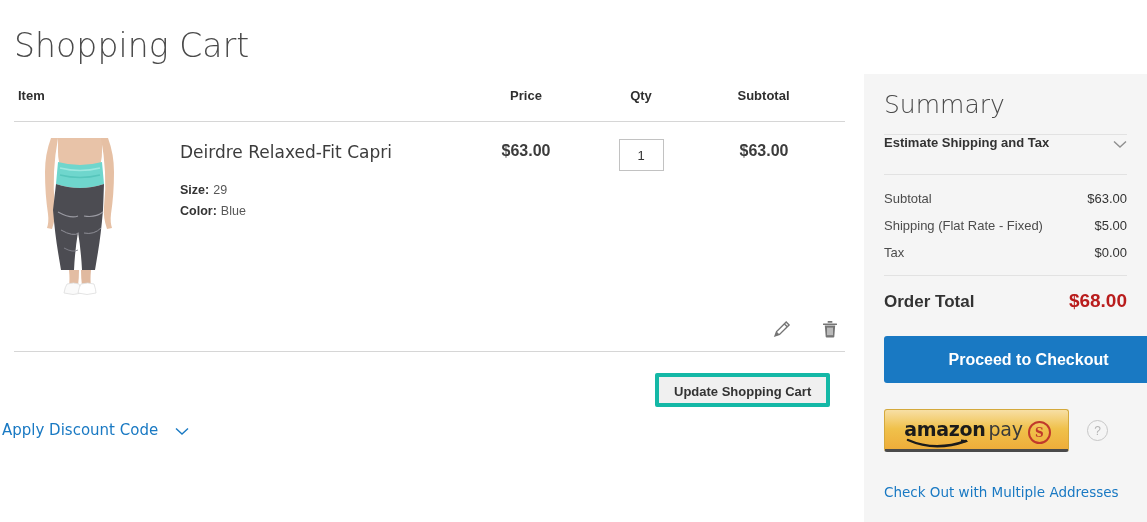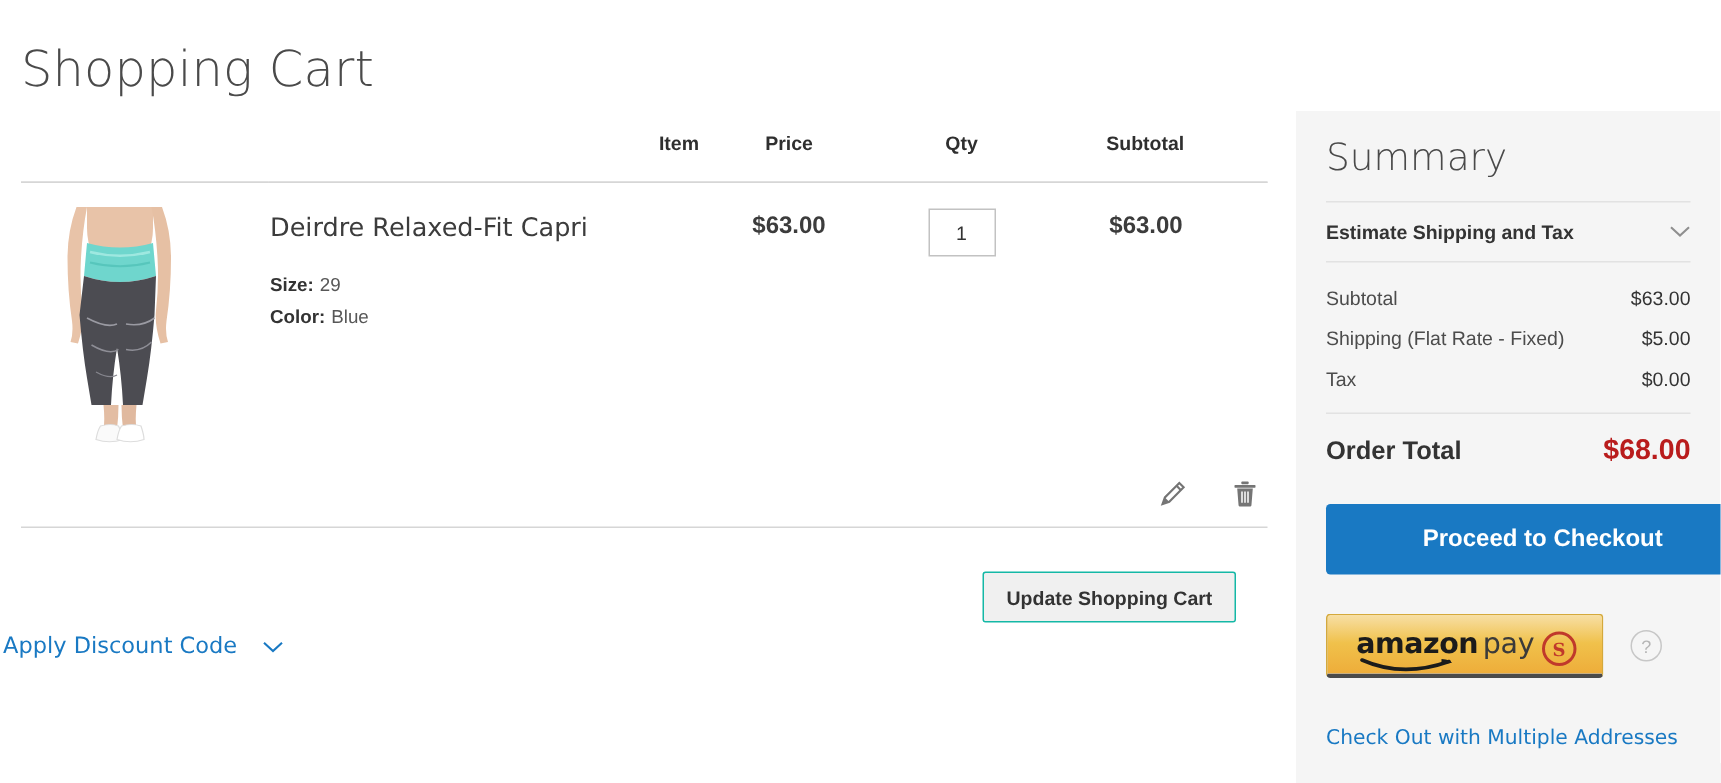--- a/index.html
+++ b/index.html
@@ -45,21 +45,21 @@
 
   .cart-table thead th {
     font-size: 13px;
     font-weight: bold;
     color: #2f2f2f;
     padding: 0 0 18px 0;
     border-bottom: 1px solid #d6d6d6;
     vertical-align: bottom;
     font-family: "Liberation Sans", sans-serif;
   }
-  .th-item     { text-align: right; width: 450px; padding-left: 4px !important;}
+  .th-item     { text-align: left; width: 450px; padding-left: 4px !important;}
   .th-price    { text-align: center; width: 120px; }
   .th-qty      { text-align: center; width: 110px; }
   .th-subtotal { text-align: center; width: 135px; padding-right: 14px !important;}
 
   .cart-table tbody td {
     padding-top: 16px;
     vertical-align: top;
   }
 
   
@@ -146,29 +146,28 @@
   }
 
   
   .update-btn {
     position: absolute;
     left: 655px;
     top: 373px;
     height: 34px;
     padding: 0 15px;
     background: #f0f0f0;
-    border: 1px solid #14b8a6;
+    border: 4px solid #14b8a6;
     border-radius: 2px;
     font-size: 13px;
     font-weight: bold;
     color: #333333;
     font-family: "Liberation Sans", sans-serif;
     cursor: pointer;
     line-height: 29px;
-    margin-top: 8px;
   }
 
   
   .discount-toggle {
     position: absolute;
     left: 2px;
     top: 420px;
     font-size: 15px;
     color: #1979c3;
     cursor: pointer;
@@ -200,21 +199,20 @@
     padding-top: 16px;
     padding-bottom: 14px;
     font-family: "DejaVu Sans", sans-serif;
   }
   .summary-divider {
     height: 1px;
     background: #e2e2e2;
   }
   .estimate-block {
     display: flex;
-    align-items: center;
     justify-content: space-between;
     height: 39px;
     cursor: pointer;
     gap: 32px;
   }
   .estimate-title {
     font-size: 13px;
     font-weight: bold;
     color: #333333;
   }

